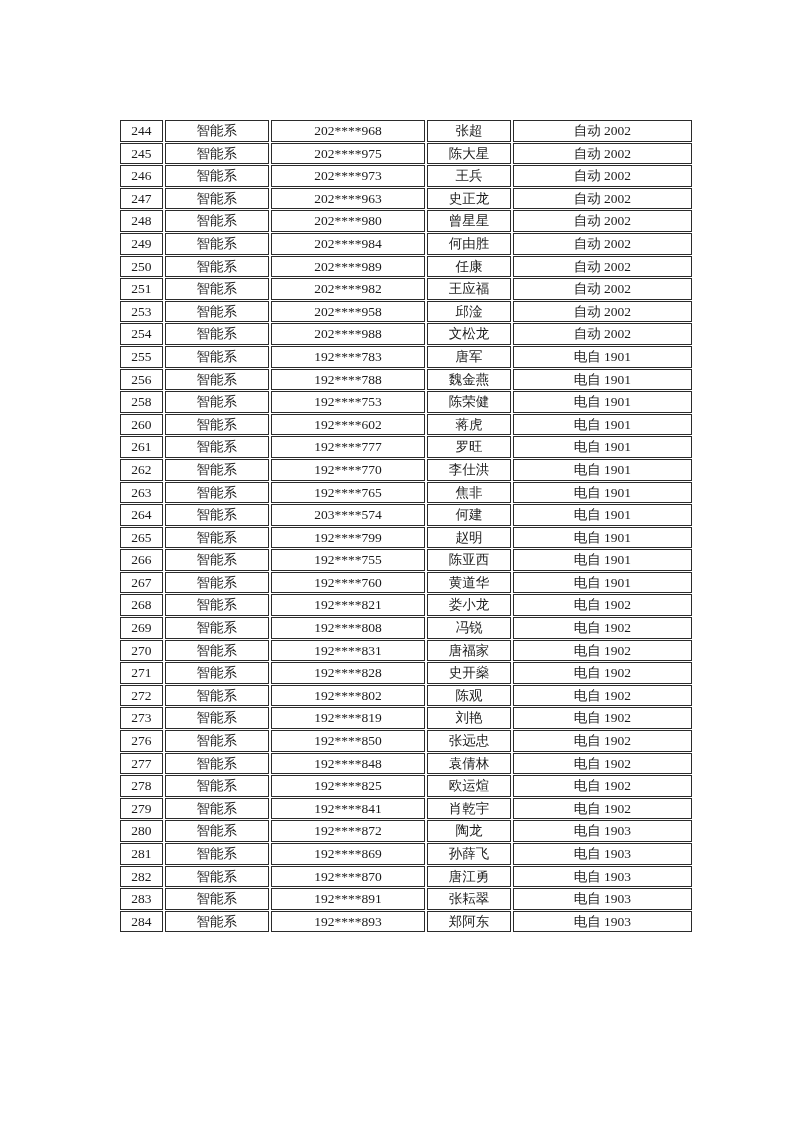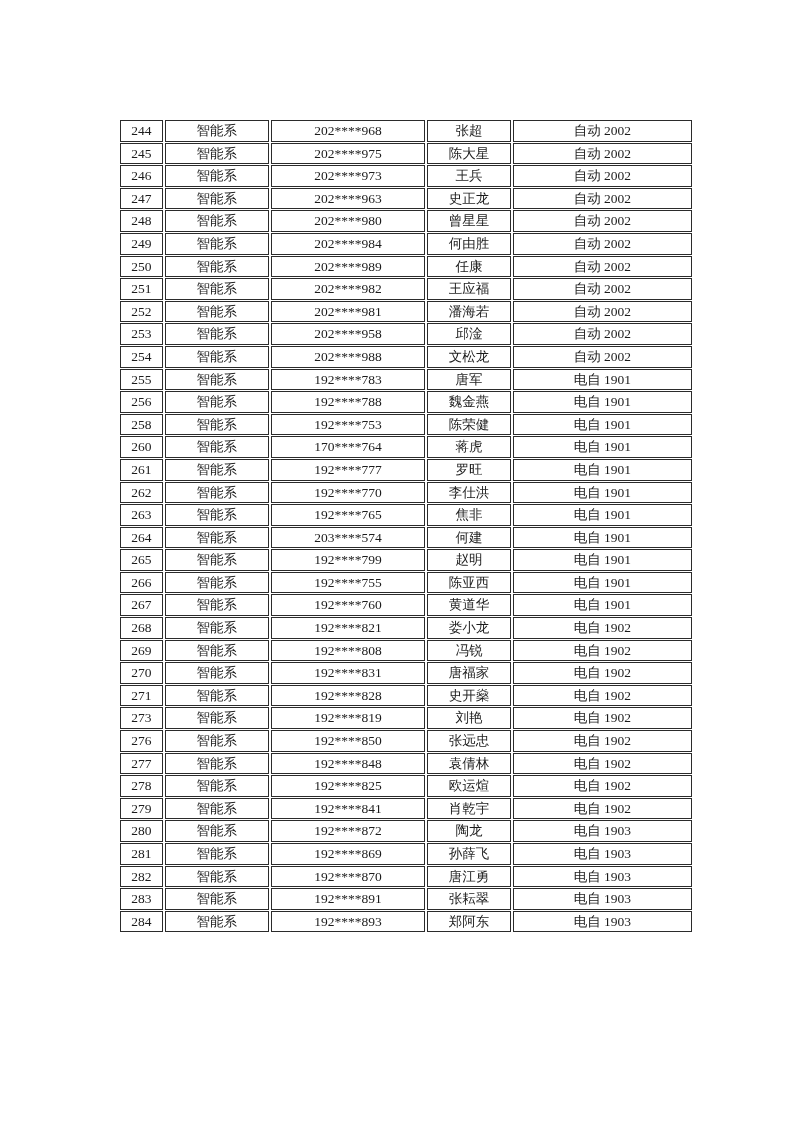--- a/index.html
+++ b/index.html
@@ -106,27 +106,20 @@
           <td>自动 2002</td>
         </tr>
         <tr>
           <td>251</td>
           <td>智能系</td>
           <td>202****982</td>
           <td>王应福</td>
           <td>自动 2002</td>
         </tr>
         <tr>
-          <td>252</td>
-          <td>智能系</td>
-          <td>202****981</td>
-          <td>潘海若</td>
-          <td>自动 2002</td>
-        </tr>
-        <tr>
           <td>253</td>
           <td>智能系</td>
           <td>202****958</td>
           <td>邱淦</td>
           <td>自动 2002</td>
         </tr>
         <tr>
           <td>254</td>
           <td>智能系</td>
           <td>202****988</td>
@@ -150,21 +143,21 @@
         <tr>
           <td>258</td>
           <td>智能系</td>
           <td>192****753</td>
           <td>陈荣健</td>
           <td>电自 1901</td>
         </tr>
         <tr>
           <td>260</td>
           <td>智能系</td>
-          <td>170****764</td>
+          <td>192****602</td>
           <td>蒋虎</td>
           <td>电自 1901</td>
         </tr>
         <tr>
           <td>261</td>
           <td>智能系</td>
           <td>192****777</td>
           <td>罗旺</td>
           <td>电自 1901</td>
         </tr>
@@ -229,20 +222,27 @@
           <td>智能系</td>
           <td>192****831</td>
           <td>唐福家</td>
           <td>电自 1902</td>
         </tr>
         <tr>
           <td>271</td>
           <td>智能系</td>
           <td>192****828</td>
           <td>史开燊</td>
+          <td>电自 1902</td>
+        </tr>
+        <tr>
+          <td>272</td>
+          <td>智能系</td>
+          <td>192****802</td>
+          <td>陈观</td>
           <td>电自 1902</td>
         </tr>
         <tr>
           <td>273</td>
           <td>智能系</td>
           <td>192****819</td>
           <td>刘艳</td>
           <td>电自 1902</td>
         </tr>
         <tr>

